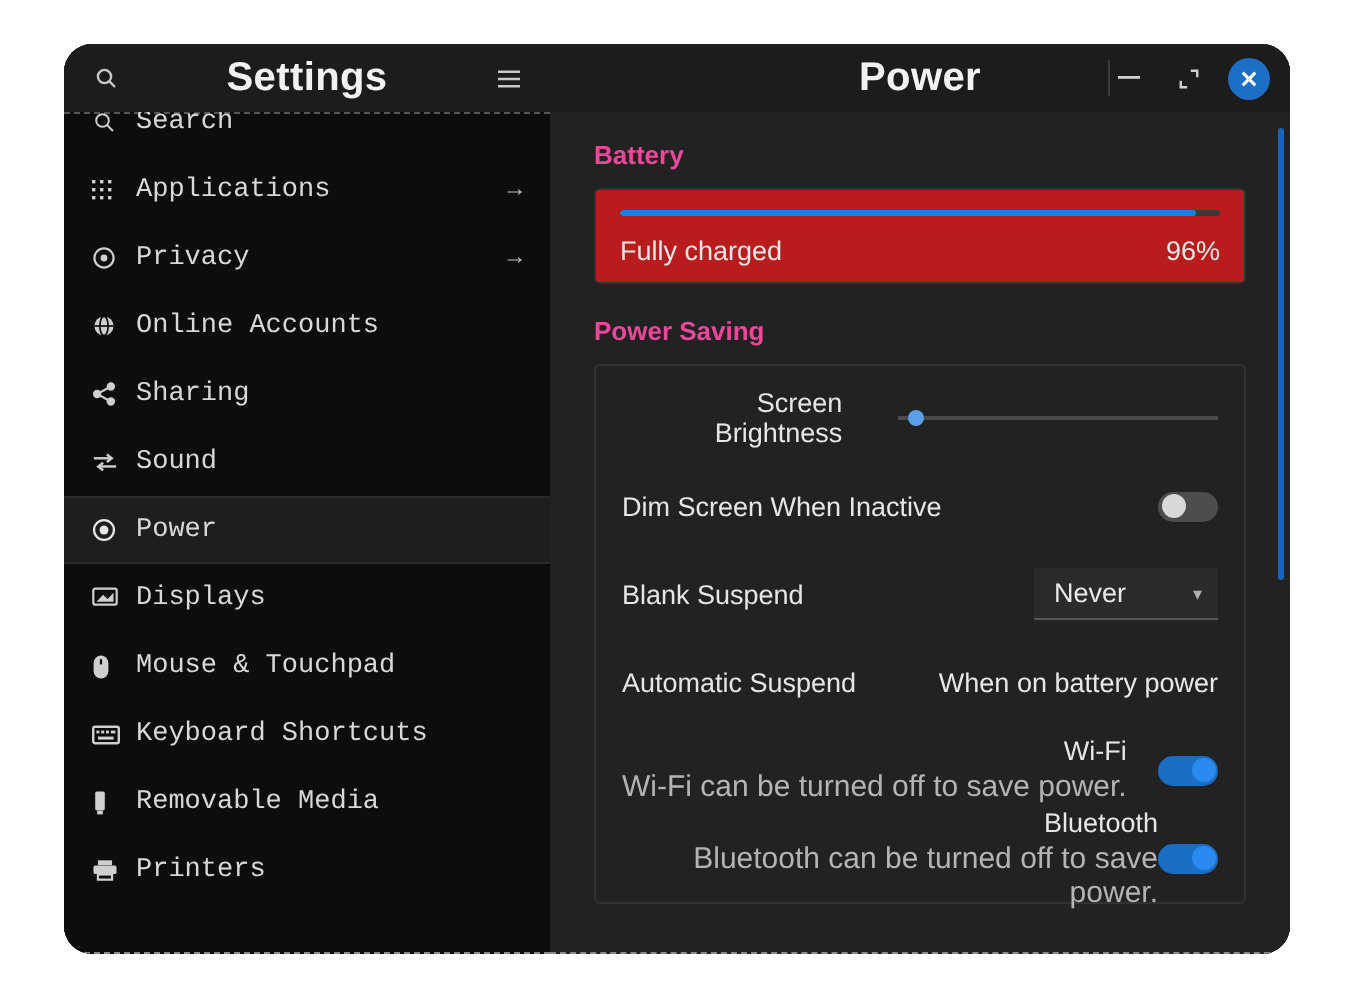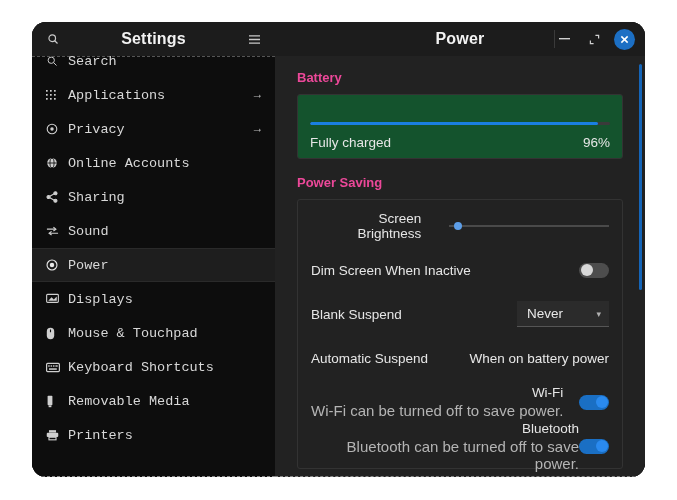--- a/index.html
+++ b/index.html
@@ -27,21 +27,21 @@
   .tb-left {
     width: 243px; height: 34px; background: #1c1c1c;
     display: flex; align-items: center; padding: 0 12px;
     position: relative;
   }
   .tb-right {
     flex: 1; height: 34px; background: #1c1c1c;
     display: flex; align-items: center; position: relative;
   }
   .tb-title {
-    font-size: 16px; font-weight: bold; color: #f2f2f2;
+    font-size: 20px; font-weight: bold; color: #f2f2f2;
     letter-spacing: .2px;
   }
   .tb-left .tb-title {
     position: absolute; left: 0; right: 0; text-align: center;
   }
   .tb-right .tb-title {
     position: absolute; left: 0; right: 0; text-align: center;
   }
   .icon-btn {
     width: 18px; height: 18px; display: flex; align-items: center;
@@ -95,21 +95,21 @@
     position: relative; overflow: hidden;
   }
   .content-inner { padding: 14px 22px 0 22px; }
 
   .sec-title {
     font-size: 13px; font-weight: bold; color: #ec4899;
     margin-bottom: 9px;
   }
   .card {
     border: 1px solid #333333; border-radius: 3px;
-    background: #14532d; padding: 27px 12px 8px 12px;
+    background: #b91c1c; padding: 10px 12px 8px 12px;
   }
   .battbar {
     height: 3px; background: #3a3a3a; border-radius: 2px;
     position: relative; overflow: hidden; margin-bottom: 10px;
   }
   .battbar .fill { position: absolute; left: 0; top: 0; height: 3px;
     background: #1a7fe0; border-radius: 2px; }
   .batt-row { display: flex; align-items: baseline; }
   .batt-label { font-size: 13.5px; color: #e6e6e6; }
   .batt-pct { margin-left: auto; font-size: 13.5px; color: #e6e6e6; }

